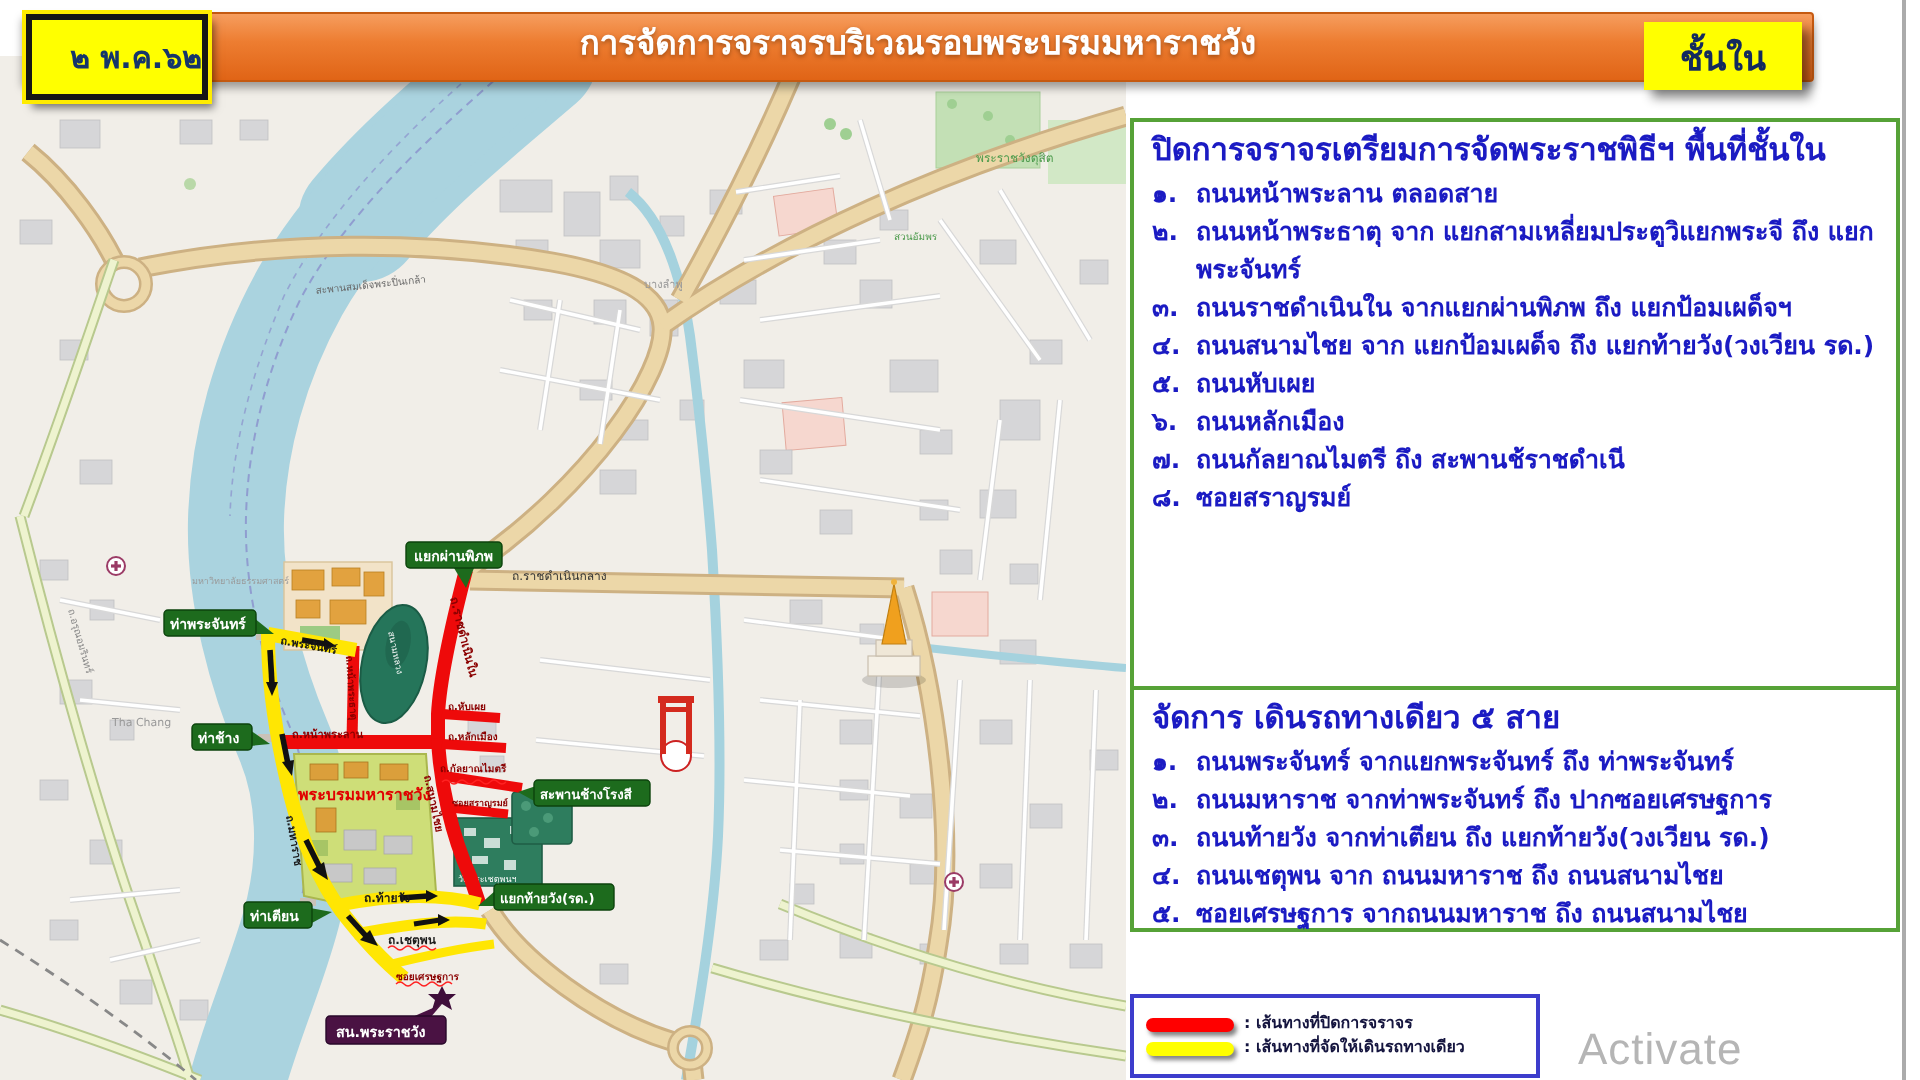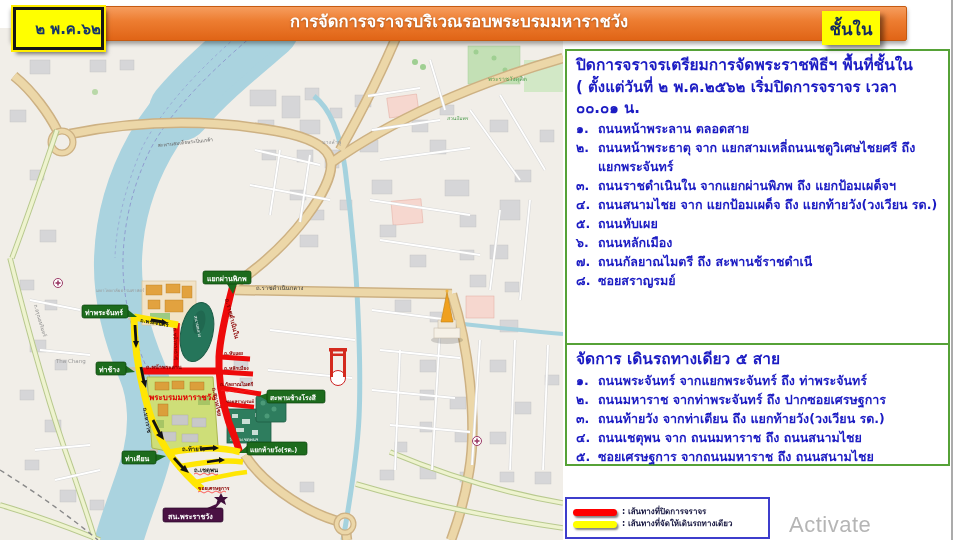--- a/index.html
+++ b/index.html
@@ -8,31 +8,31 @@
   
   .header-bar{position:absolute;left:11px;top:6px;width:894px;height:33px;z-index:5;
     background:linear-gradient(180deg,#f69d5e 0%,#ed7d31 42%,#e06416 100%);
     border:1px solid #c55a11;border-radius:2px;box-shadow:0 3px 4px rgba(0,0,0,.35);}
   .header-title{width:100%;text-align:center;line-height:31px;color:#ffffff;
     font-weight:bold;font-size:16.5px;text-shadow:0 1px 2px rgba(90,40,0,.5);font-family:Liberation Mono, monospace;}
   .date-badge{position:absolute;left:13px;top:7px;width:85px;height:37px;z-index:7;
     background:#ffff00;border:3px solid #161616;outline:2px solid #ffec00;
     box-shadow:3px 4px 4px rgba(0,0,0,.5);display:flex;align-items:center;justify-content:flex-end;
     color:#15356b;font-weight:bold;font-size:15px;}
-  .zone-badge{position:absolute;left:822px;top:11px;width:58px;height:34px;z-index:7;
+  .zone-badge{position:absolute;left:822px;top:11px;width:79px;height:34px;z-index:7;
     background:#ffff00;box-shadow:4px 4px 5px rgba(0,0,0,.45);
     display:flex;align-items:center;justify-content:center;
     color:#132a5e;font-weight:bold;font-size:17px;}
   
   #map-svg{position:absolute;left:0;top:28px;z-index:1;}
   
   .panel{position:absolute;left:565px;width:385px;background:#ffffff;
     border:2px solid #56a237;box-sizing:border-box;padding:4px 9px 2px 9px;
     color:#1b1bc3;font-weight:bold;z-index:4;}
-  #panel-closed{top:49px;height:334px;}
+  #panel-closed{top:59px;height:334px;}
   #panel-oneway{top:343px;height:123px;}
   .panel-title{font-size:15.5px;line-height:1.4;}
   .panel-sub{font-size:15px;line-height:1.4;}
   .item{display:flex;font-size:12.5px;line-height:1.52;}
   .item .no{width:22px;flex:none;}
   .item .txt{flex:1;}
   
   .legend{position:absolute;left:565px;top:497px;width:205px;height:42px;z-index:4;
     border:2px solid #3d3dcc;box-sizing:border-box;background:#ffffff;
     display:flex;flex-direction:column;justify-content:center;gap:4px;padding:2px 6px;}
@@ -454,28 +454,27 @@
 </div>
 <div class="date-badge">
   <span>๒ พ.ค.๖๒</span>
 </div>
 <div class="zone-badge">
   <span>ชั้นใน</span>
 </div>
 
 <div class="panel" id="panel-closed">
   <div class="panel-title">ปิดการจราจรเตรียมการจัดพระราชพิธีฯ  พื้นที่ชั้นใน</div>
-  <div class="panel-sub">( ตั้งแต่วันที่ ๒ พ.ค.๒๕๖๒ เริ่มปิดการจราจร เวลา ๐๐.๐๑ น.</div>
   <div class="item">
     <span class="no">๑.</span>
     <span class="txt">ถนนหน้าพระลาน ตลอดสาย</span>
   </div>
   <div class="item">
     <span class="no">๒.</span>
-    <span class="txt">ถนนหน้าพระธาตุ จาก แยกสามเหลี่ถนนเชตูวิเศษไชยศรี  ถึง แยกพระจันทร์</span>
+    <span class="txt">ถนนหน้าพระธาตุ จาก แยกสามเหลี่ยมประตูวิแยกพระจี  ถึง แยกพระจันทร์</span>
   </div>
   <div class="item">
     <span class="no">๓.</span>
     <span class="txt">ถนนราชดำเนินใน จากแยกผ่านพิภพ   ถึง แยกป้อมเผด็จฯ</span>
   </div>
   <div class="item">
     <span class="no">๔.</span>
     <span class="txt">ถนนสนามไชย จาก แยกป้อมเผด็จ  ถึง แยกท้ายวัง(วงเวียน รด.)</span>
   </div>
   <div class="item">

